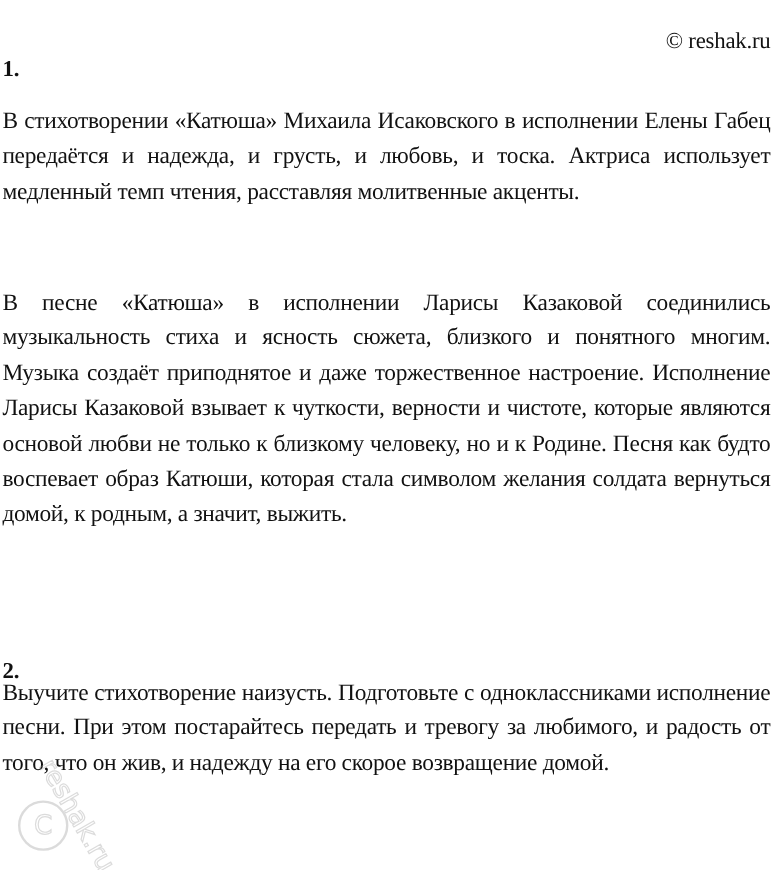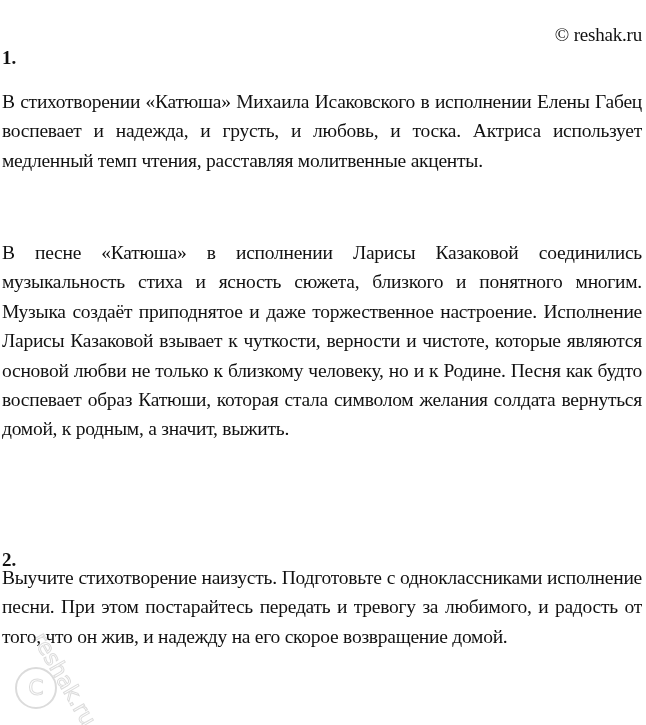--- a/index.html
+++ b/index.html
@@ -68,21 +68,21 @@
   </style>
 </head>
 <body>
 
 <div class="header">
   <div class="header-brand">© reshak.ru</div>
 </div>
 
 <div class="section-number" style="top:47px;">1.</div>
 
-<div class="paragraph" style="top:87px;">В стихотворении «Катюша» Михаила Исаковского в исполнении Елены Габец воспевает и надежда, и грусть, и любовь, и тоска. Актриса использует медленный темп чтения, расставляя молитвенные акценты.</div>
+<div class="paragraph" style="top:87px;">В стихотворении «Катюша» Михаила Исаковского в исполнении Елены Габец передаётся и надежда, и грусть, и любовь, и тоска. Актриса использует медленный темп чтения, расставляя молитвенные акценты.</div>
 
 <div class="paragraph" style="top:238px;">В песне «Катюша» в исполнении Ларисы Казаковой соединились музыкальность стиха и ясность сюжета, близкого и понятного многим. Музыка создаёт приподнятое и даже торжественное настроение. Исполнение Ларисы Казаковой взывает к чуткости, верности и чистоте, которые являются основой любви не только к близкому человеку, но и к Родине. Песня как будто воспевает образ Катюши, которая стала символом желания солдата вернуться домой, к родным, а значит, выжить.</div>
 
 <div class="section-number" style="top:549px;">2.</div>
 
 <div class="paragraph" style="top:563px;">Выучите стихотворение наизусть. Подготовьте с одноклассниками исполнение песни. При этом постарайтесь передать и тревогу за любимого, и радость от того, что он жив, и надежду на его скорое возвращение домой.</div>
 
 <div class="watermark">
   <svg width="120" height="140" viewBox="0 0 120 140">
     <circle cx="24" cy="100" r="20" fill="none" stroke="#9a9a9a" stroke-width="2"></circle>

